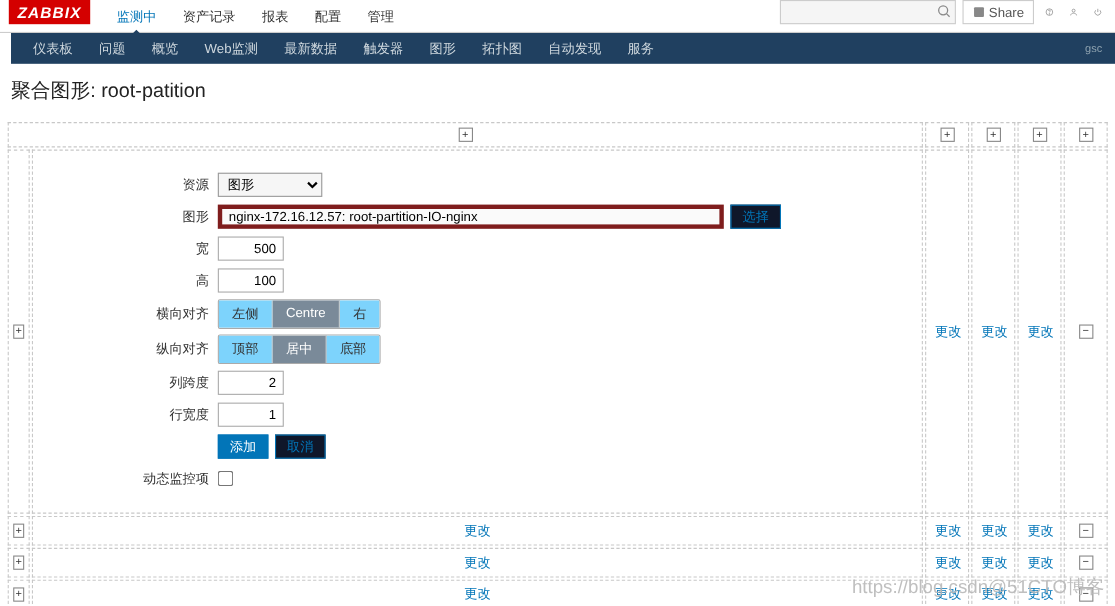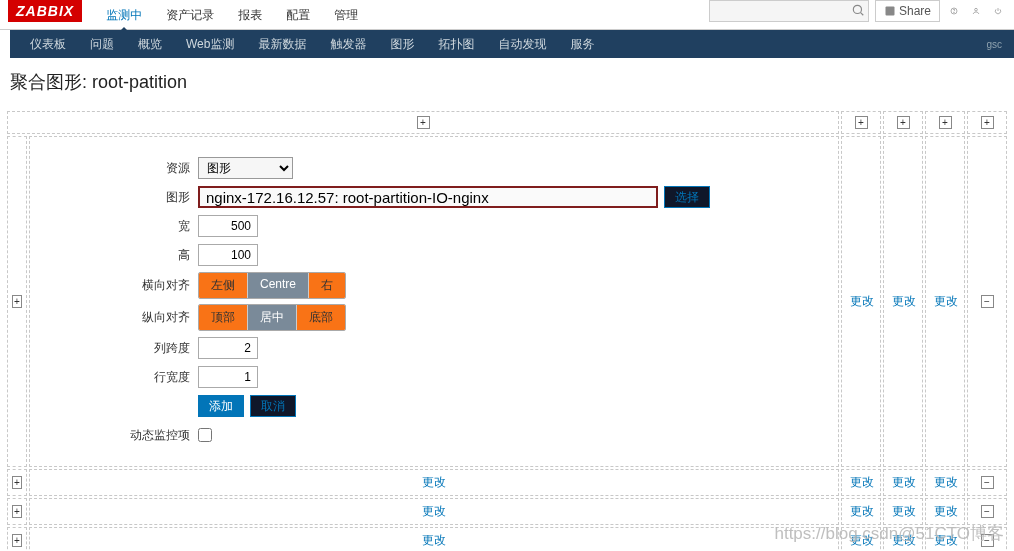--- a/index.html
+++ b/index.html
@@ -34,26 +34,26 @@
   .minus-box { width:13px; height:13px; border:1px solid #888; display:inline-flex; align-items:center; justify-content:center; font-size:10px; line-height:1; color:#333; cursor:pointer; }
   .link { color:#0275b8; cursor:pointer; }
   .cell.rightlink { justify-content: flex-end; padding-right:6px; }
   .cell.centerlink { justify-content: center; }
 
   .form { padding: 6px 2px; }
   .form-row { display:flex; align-items:center; margin: 5px 0; min-height: 24px; }
   .form-label { width: 162px; text-align: right; padding-right: 8px; color: #333; font-size:12px; }
   .form-ctrl { display:flex; align-items:center; gap:6px; }
   select { height: 22px; border:1px solid #999; background:#f6f6f6; font-size:12px; padding:1px 4px; width:95px; }
-  input[type=text].long { width: 460px; height:22px; border:2px solid #7f1d1d; padding:2px 6px; font-size:15px; background:#fafafa; }
+  input[type=text].long { width: 460px; height:22px; border:4px solid #7f1d1d; padding:2px 6px; font-size:12px; background:#fafafa; }
   input[type=text].short { width: 60px; height:22px; border:1px solid #aaa; padding:2px 6px; font-size:12px; text-align:right; }
   .btn { height:22px; border:1px solid #0275b8; background:#0f172a; color:#0275b8; padding:0 10px; font-size:12px; cursor:pointer; }
   .btn.primary { background:#0275b8; color:#fff; }
   .seg { display:inline-flex; border:1px solid #aaa; border-radius:2px; overflow:hidden; }
-  .seg-item { padding:4px 12px; font-size:12px; cursor:pointer; border-right:1px solid #ccc; background:#f97316; color:#333; }
+  .seg-item { padding:4px 12px; font-size:12px; cursor:pointer; border-right:1px solid #ccc; background:#7dd3fc; color:#333; }
   .seg-item:last-child { border-right:none; }
   .seg-item.active { background:#7a8a99; color:#fff; }
   input[type=checkbox] { width:14px; height:14px; }
 
   .watermark { position: fixed; right: 10px; bottom: 6px; color: #b8b8b8; font-size: 17px; opacity: .9; pointer-events:none; }
   svg { display:block; }
 </style>
 </head>
 <body>
 

